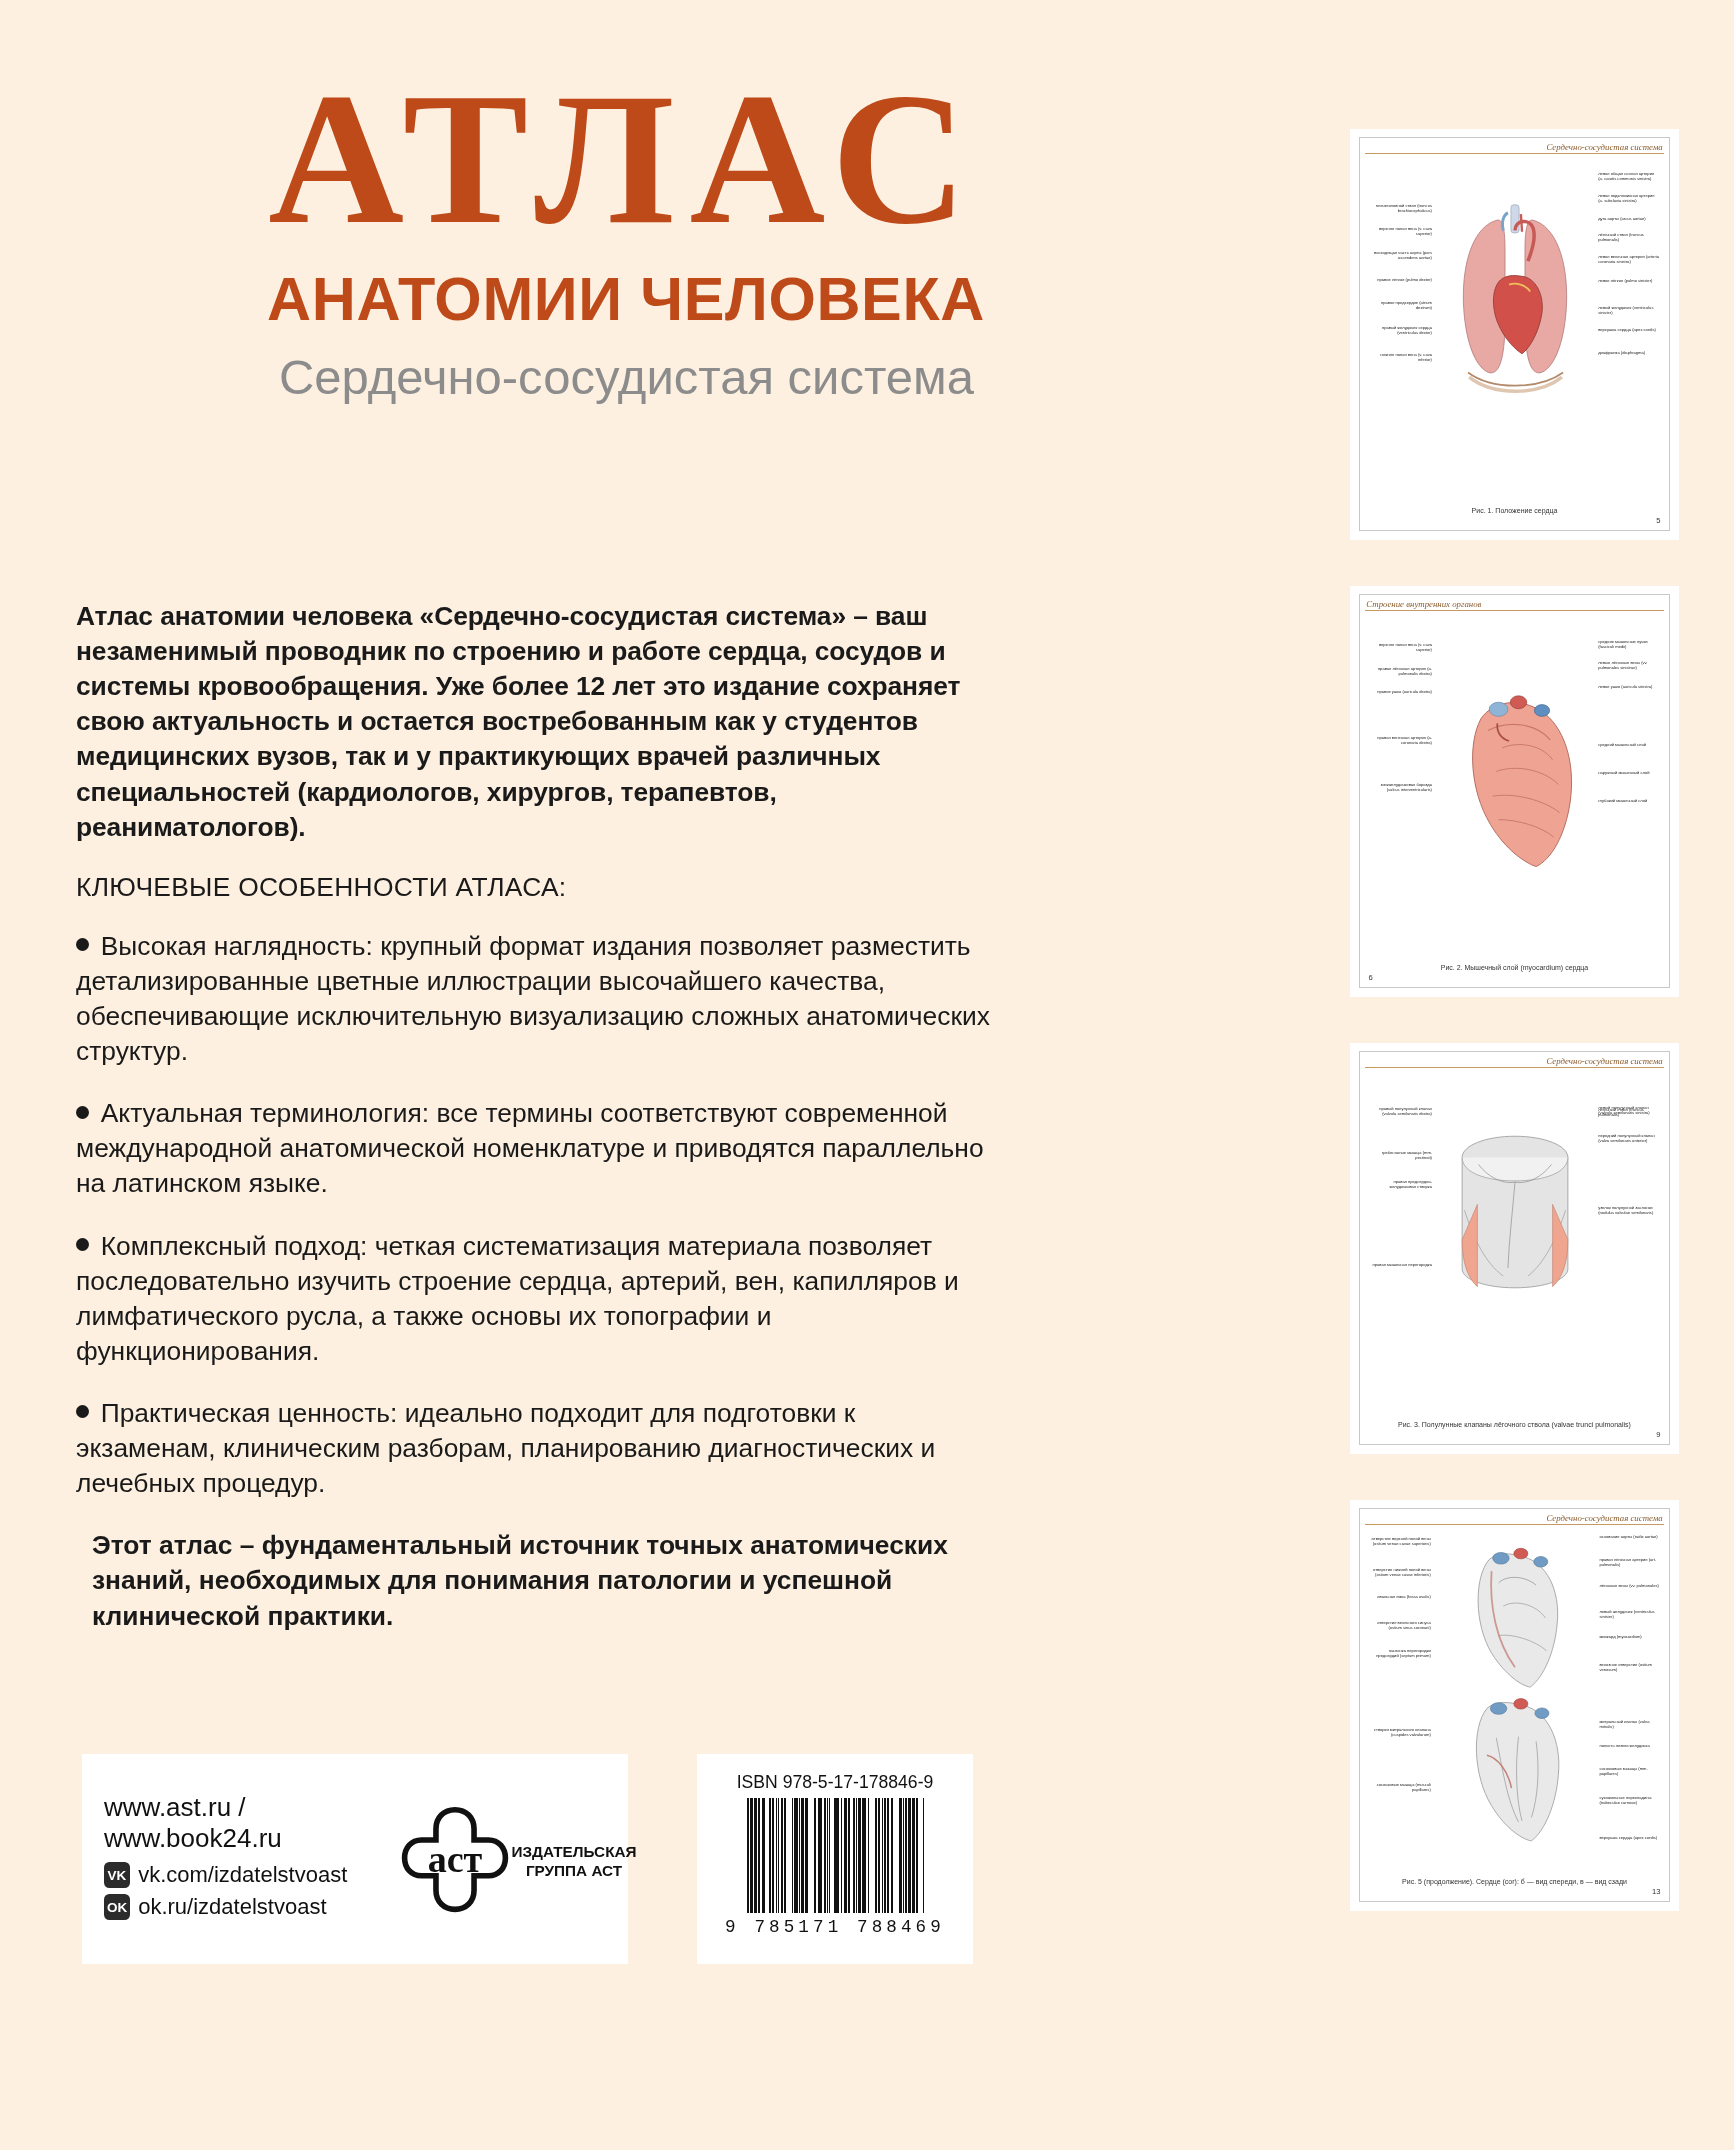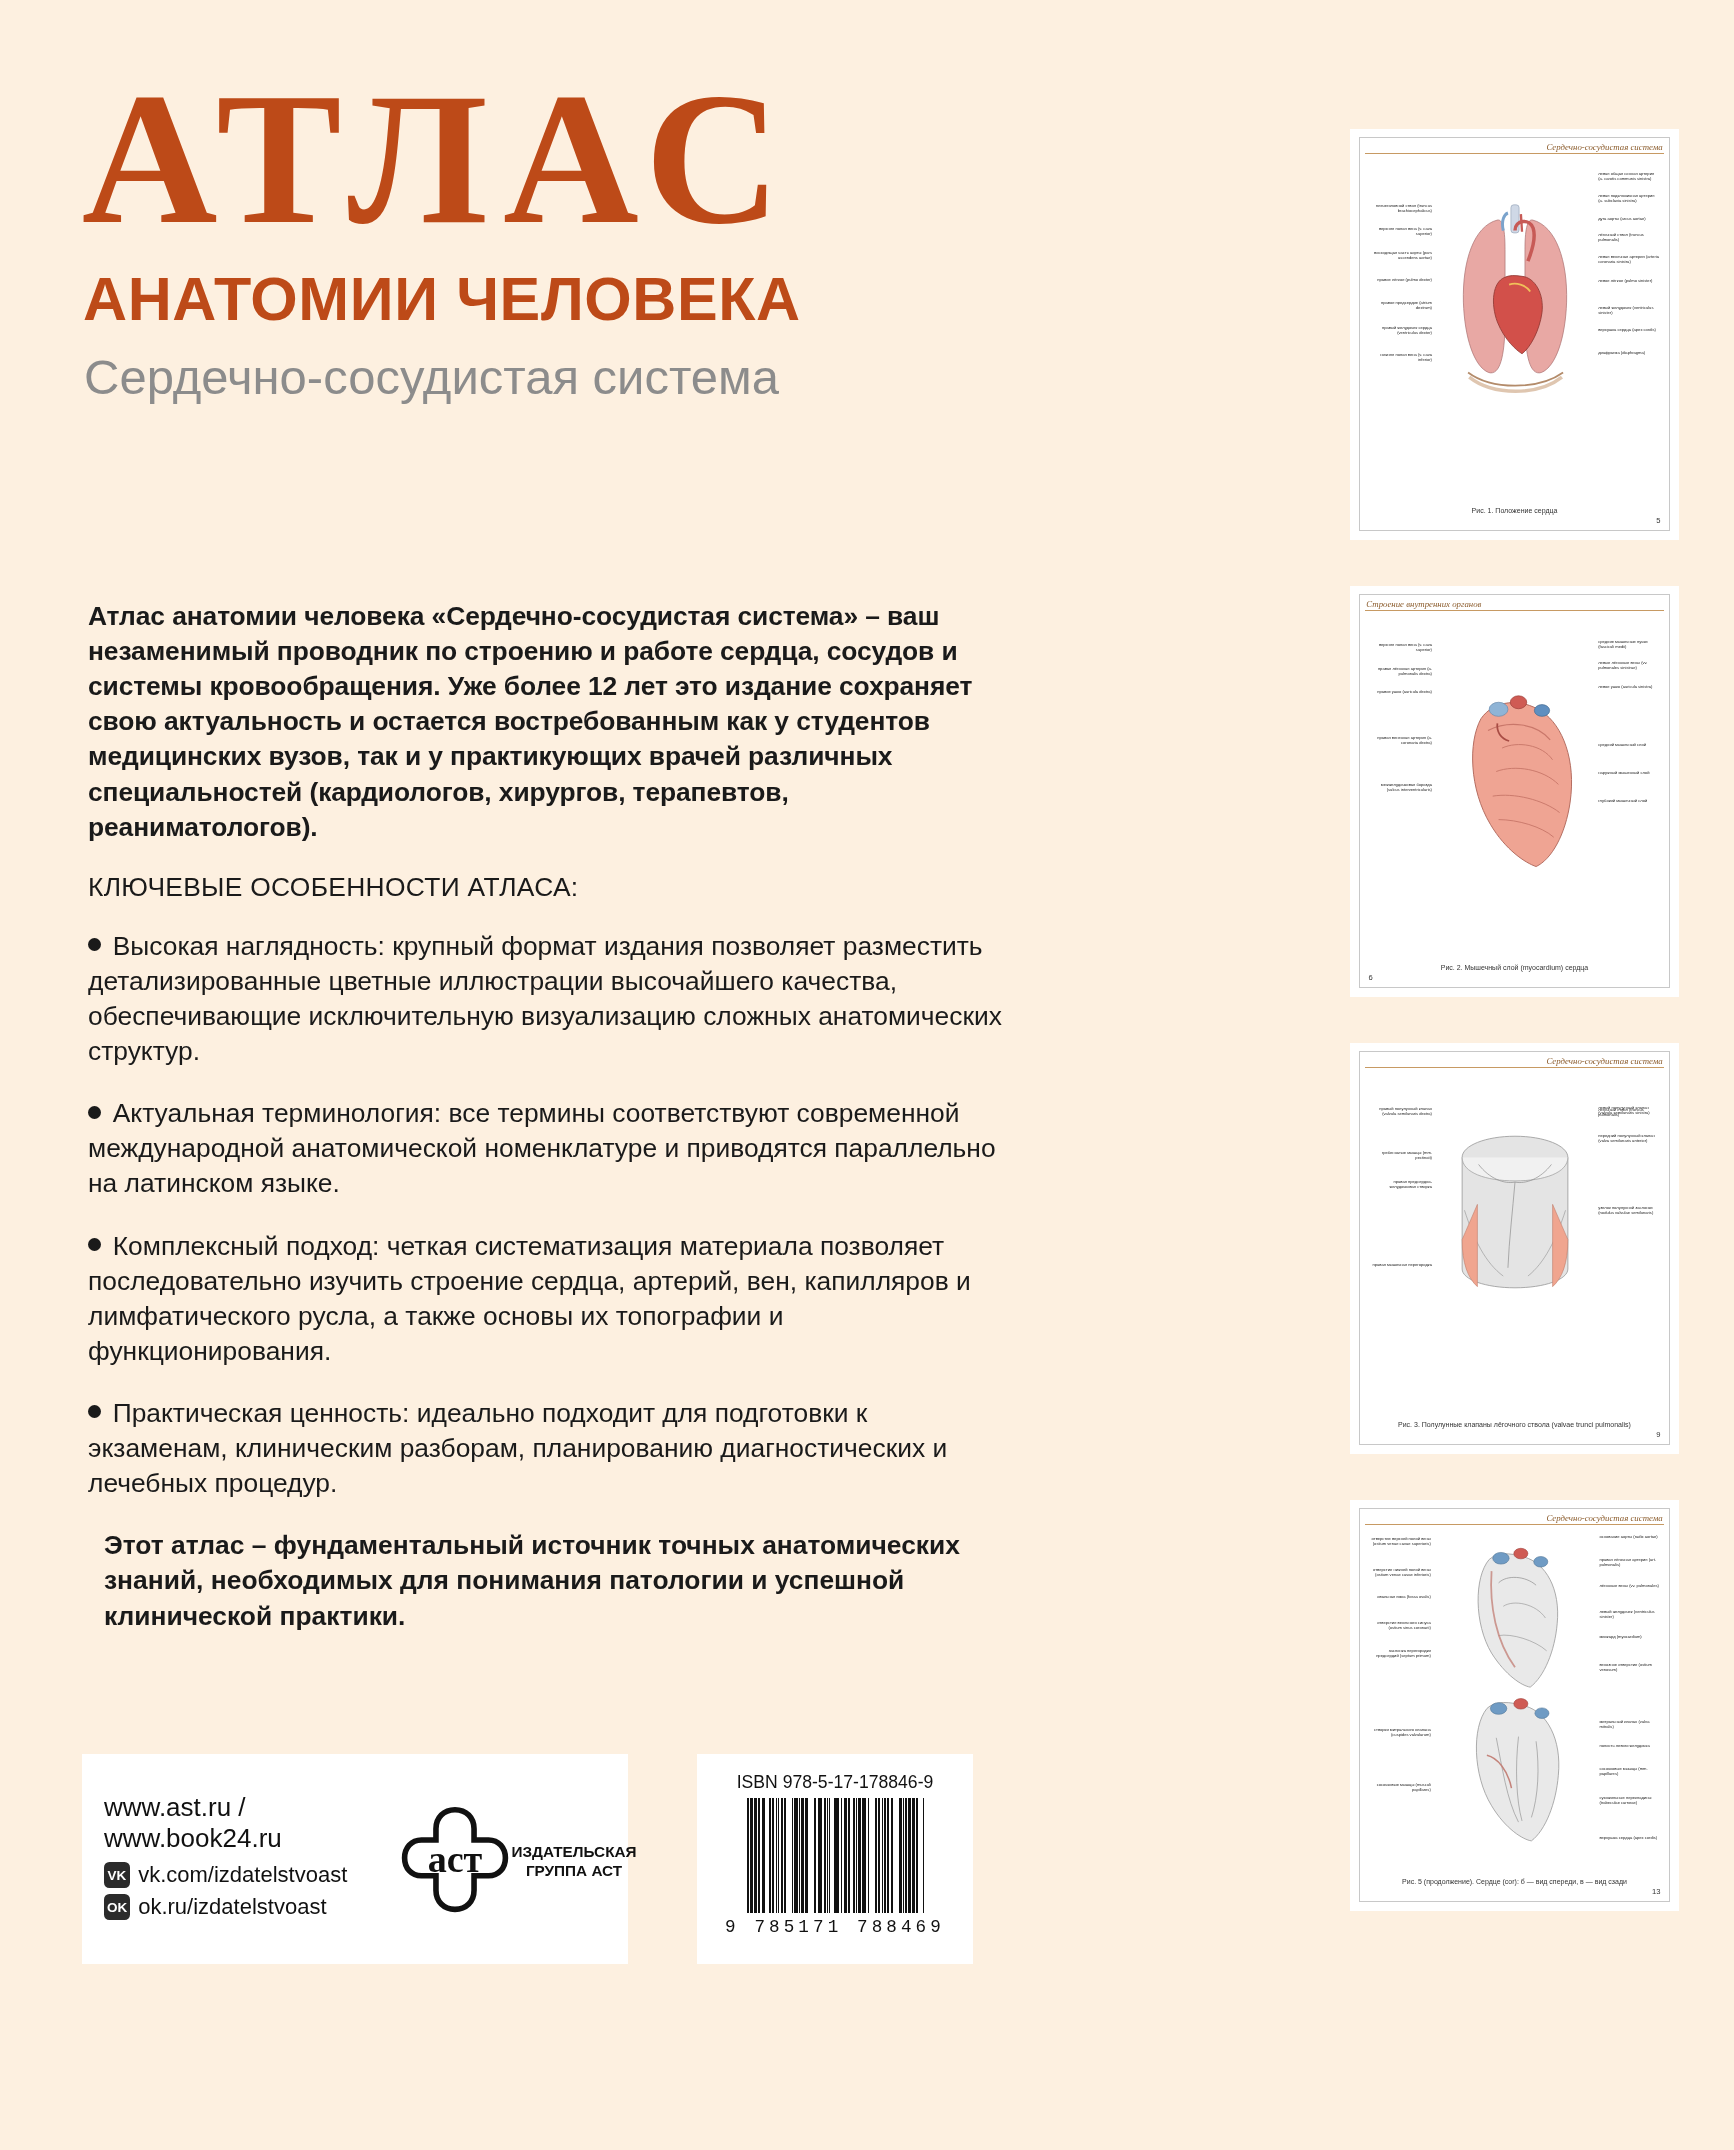--- a/index.html
+++ b/index.html
@@ -17,20 +17,21 @@
     background: #fdf0e0;
     overflow: hidden;
     box-sizing: border-box;
   }
   
   .left-col {
     position: absolute;
     left: 70px;
     top: 70px;
     width: 1099px;
+    text-align: center;
   }
   .title-main {
     font-family: "Liberation Serif", serif;
     font-weight: bold;
     color: #bd4a18;
     font-size: 188px;
     line-height: 0.95;
     letter-spacing: 15.3px;
     margin: 0 0 0 11.7px;
     white-space: nowrap;
@@ -47,21 +48,21 @@
   .title-third {
     font-family: "Liberation Sans", sans-serif;
     font-weight: normal;
     color: #8c8c8c;
     font-size: 49px;
     margin: 15.3px 0 0 14px;
     white-space: nowrap;
   }
   .body-col {
     position: absolute;
-    left: 88px;
+    left: 76px;
     top: 599px;
     width: 916px;
     color: #1a1a1a;
   }
   p.blurb {
     font-size: 26.4px;
     line-height: 1.33;
     margin: 0 0 27px 0;
     font-weight: bold;
     letter-spacing: -0.1px;

